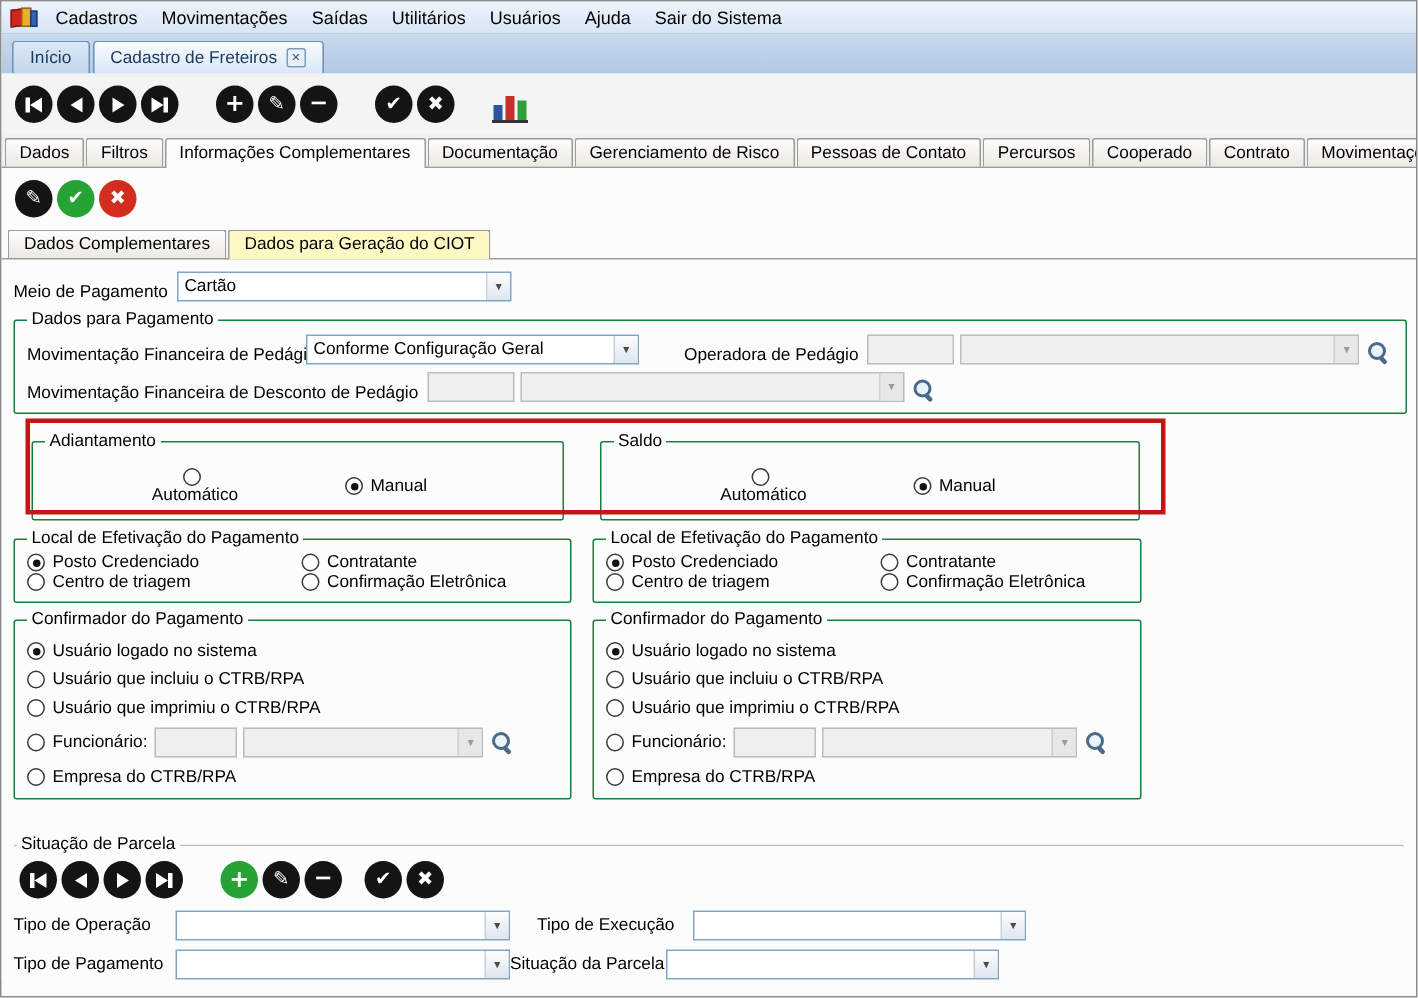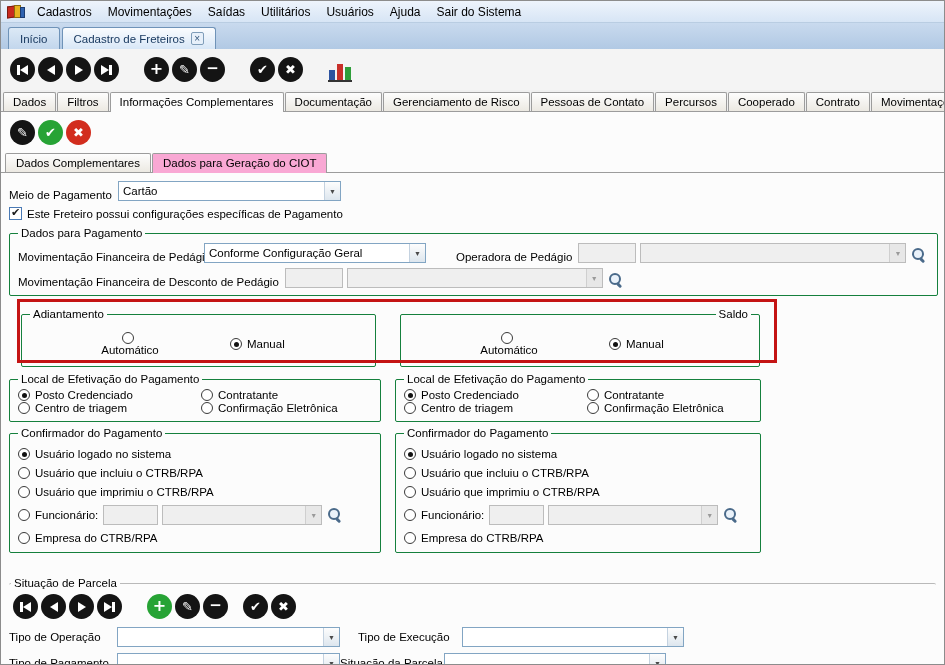--- a/index.html
+++ b/index.html
@@ -39,21 +39,21 @@
   
   .main-tabs { height:22px; background:#f0f0f0; display:flex; align-items:flex-end; padding-left:2px; border-bottom:1px solid #9c9c9c; white-space:nowrap; }
   .mtab { padding:3px 9px 3px; border:1px solid #9c9c9c; border-bottom:none; background:linear-gradient(#fdfdfd,#ece9e2); margin-right:1px; border-radius:2px 2px 0 0; font-size:11.5px; cursor:default; flex:0 0 auto; }
   .mtab.active { background:#fcfcfc; padding-bottom:4px; margin-bottom:-1px; position:relative; z-index:2; }
 
   
   .panel { background:#fcfcfc; padding:0; }
   .sub-toolbar { display:flex; align-items:center; padding:8px 0 7px 9px; }
   .sub-tabs { display:flex; align-items:flex-end; padding-left:4px; height:21px; border-bottom:1px solid #9c9c9c; }
   .stab { padding:3px 10px; border:1px solid #9c9c9c; border-bottom:none; background:linear-gradient(#fdfdfd,#ece9e2); margin-right:1px; border-radius:2px 2px 0 0; cursor:default; }
-  .stab.active { background:#f9a8d4; padding-bottom:4px; margin-bottom:-1px; position:relative; z-index:2; }
+  .stab.active { background:#fef9c3; padding-bottom:4px; margin-bottom:-1px; position:relative; z-index:2; }
 
   .form { padding:8px 8px 0 8px; }
   .row { display:flex; align-items:flex-end; }
   .lbl { margin-right:6px; white-space:nowrap; }
 
   
   .combo { height:20px; border:1px solid #82a5c3; background:#fff; display:flex; align-items:center; padding-left:4px; cursor:default; }
   .combo .ctext { flex:1; overflow:hidden; white-space:nowrap; }
   .combo .carrow { width:16px; height:18px; margin-left:2px; display:flex; align-items:center; justify-content:center; color:#4a4a4a; font-size:7px; background:linear-gradient(#fdfdfd,#dde6ee); border-left:1px solid #c4d2e0; }
   .combo.disabled { background:#efefef; border-color:#bcbcbc; color:#8a8a8a; }
@@ -72,21 +72,21 @@
   .rb { width:12px; height:12px; border:1px solid #3a3a3a; border-radius:50%; background:#fff; margin-right:5px; position:relative; flex:0 0 auto; }
   .rb.checked::after { content:''; position:absolute; left:2.5px; top:2.5px; width:5px; height:5px; border-radius:50%; background:#111; }
 
   fieldset { border:1px solid #15803d; border-radius:2px; padding:4px 8px 7px; }
   legend { font-size:11.5px; padding:0 3px; }
 
   .adv-wrap { position:relative; margin:12px 0 6px; }
   .annotation { position:absolute; left:8px; top:-9px; width:760px; height:64px; border:3px solid #c41414; z-index:5; pointer-events:none; }
   .cols { display:flex; align-items:flex-start; }
   .fs-adv-l { width:355px; margin-left:12px; }
-  .fs-adv-r { width:360px; margin-left:24px;text-align:right; }
+  .fs-adv-r { width:360px; margin-left:24px; }
   .fs-l { width:372px; }
   .fs-r { width:366px; margin-left:14px; }
   .radio-line { display:flex; align-items:center; margin-top:4px; }
   .cell-200 { width:200px;flex-direction:column; }
   .cell-185 { width:183px; }
   .stack > .radio-line { margin-top:0; margin-bottom:7px; }
   .stack > .radio-line:last-child { margin-bottom:1px; }
 
   .section-legend { border:0; border-top:1px solid #b9b9b9; margin-top:24px; padding:0 0 2px 0; }
   .section-legend legend { margin-left:2px; }
@@ -198,24 +198,20 @@
     <div class="form">
 
       <div class="row" style="margin-bottom:6px;">
         <span class="lbl">Meio de Pagamento</span>
         <div class="combo" style="width:223px;">
           <span class="ctext">Cartão</span>
           <span class="carrow">▼</span>
         </div>
       </div>
 
-      <div class="row" style="margin-bottom:7px;">
-        <span class="checkbox checked"></span>
-        <span>Este Freteiro possui configurações específicas de Pagamento</span>
-      </div>
 
       <fieldset style="width:929px;">
         <legend>Dados para Pagamento</legend>
         <div class="row" style="margin-bottom:5px;">
           <span class="lbl" style="width:180px;">Movimentação Financeira de Pedágio</span>
           <div class="combo" style="width:222px;">
             <span class="ctext">Conforme Configuração Geral</span>
             <span class="carrow">▼</span>
           </div>
           <span class="lbl" style="margin-left:30px;">Operadora de Pedágio</span>

